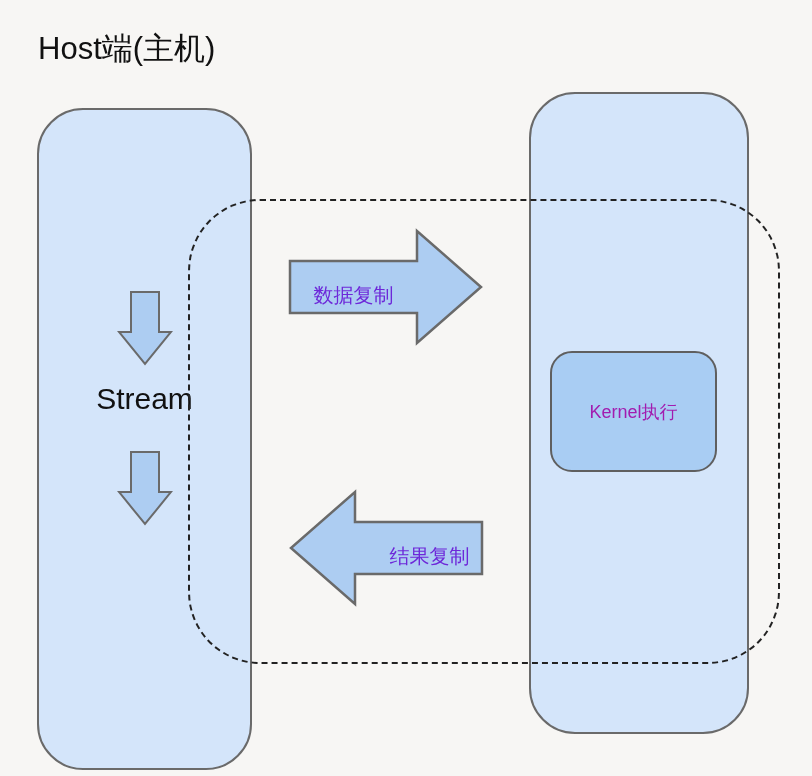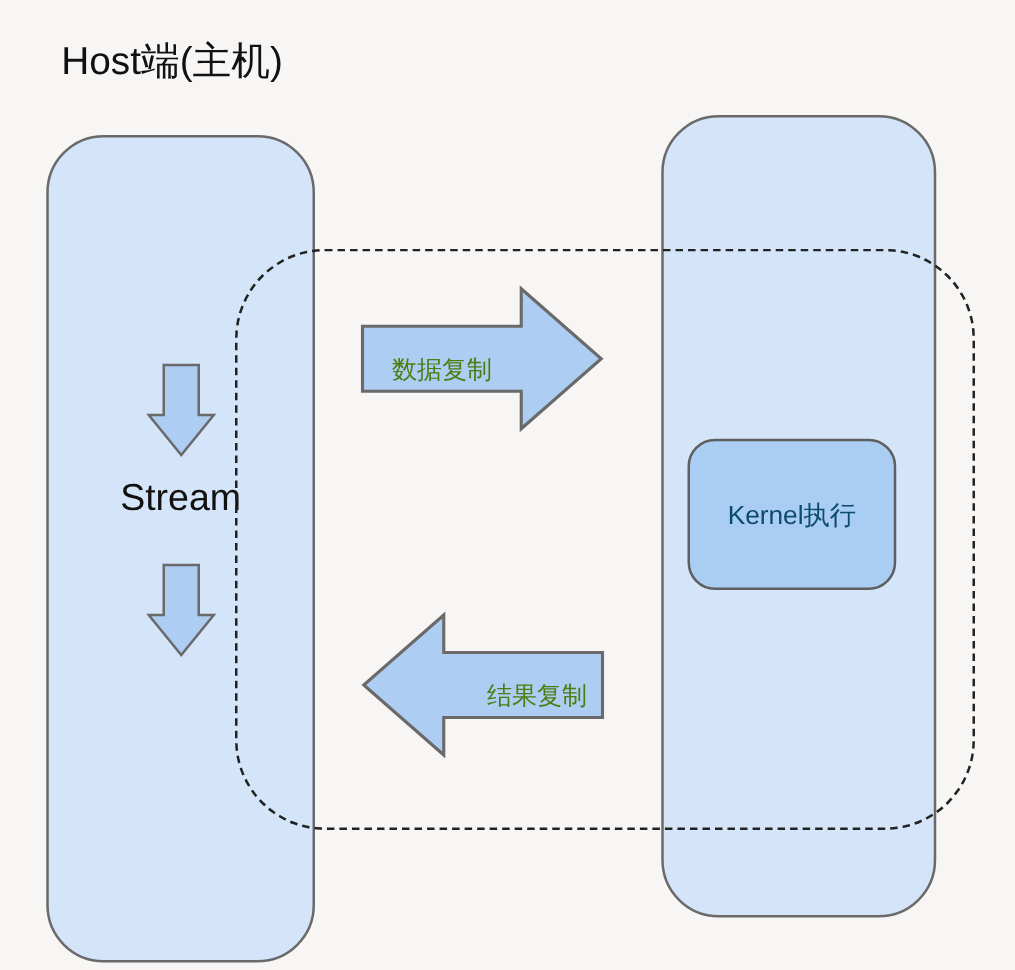--- a/index.html
+++ b/index.html
@@ -16,21 +16,21 @@
     overflow: hidden;
   }
   .title {
     position: absolute;
     font-size: 31px;
     font-weight: 500;
     color: #111;
     z-index: 4;
     white-space: nowrap;
   }
-  #host-title   { left: 49px;  top: 28px; }
+  #host-title   { left: 38px;  top: 28px; }
   #device-title { left: 514px; top: 28px; }
 
   .panel {
     position: absolute;
     background: #d4e5fa;
     border: 2px solid #6a6a6a;
     border-radius: 46px;
     z-index: 1;
   }
   #host-panel   { left: 37px;  top: 108px; width: 211px; height: 658px; }
@@ -72,42 +72,42 @@
     width: 163px; height: 117px;
     background: #a9cdf3;
     border: 2px solid #5f5f5f;
     border-radius: 22px;
     display: flex;
     align-items: center;
     justify-content: center;
     z-index: 3;
   }
   #kernel-label {
-    font-size: 21px;
-    color: #0c4a6e;
+    font-size: 18px;
+    color: #a21caf;
   }
 
   .block-arrow {
     position: absolute;
     width: 196px; height: 118px;
     z-index: 3;
   }
   #data-copy-arrow   { left: 288px; top: 228px; }
   #result-copy-arrow { left: 288px; top: 489px; }
   .block-arrow svg { display: block; width: 100%; height: 100%; }
   .block-arrow .arrow-label {
     position: absolute;
     top: 33px;
     height: 68px;
     width: 127px;
     display: flex;
     align-items: center;
     justify-content: center;
     font-size: 20px;
-    color: #4d7c0f;
+    color: #6d28d9;
     white-space: nowrap;
   }
   #data-copy-arrow .arrow-label   { left: 2px; }
   #result-copy-arrow .arrow-label { left: 78px; }
 </style>
 </head>
 <body>
 
 <div id="app">
 

